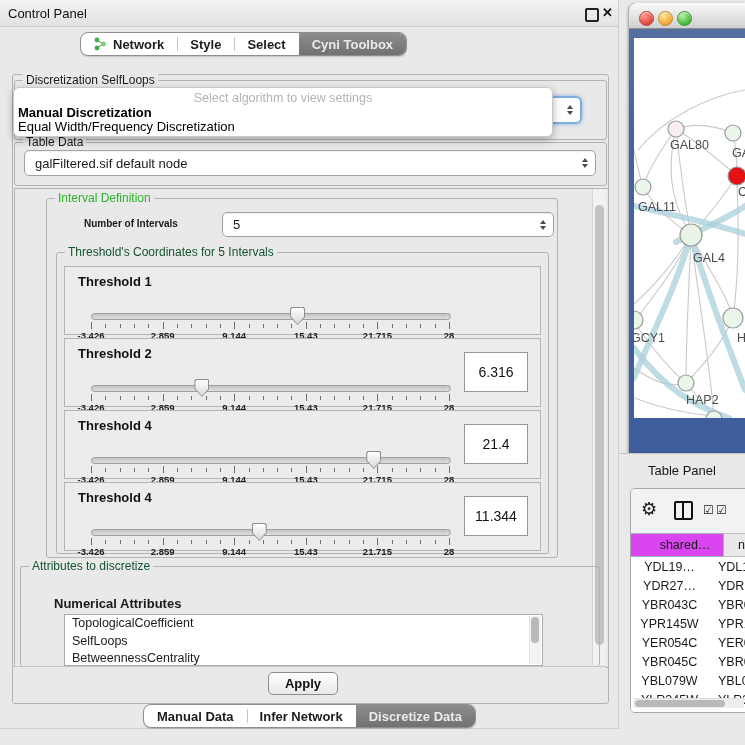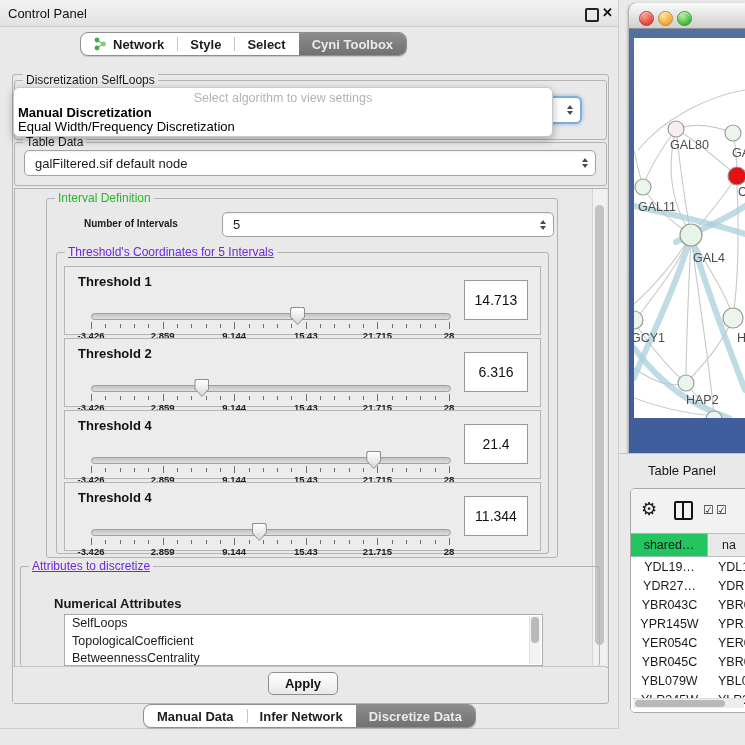--- a/index.html
+++ b/index.html
@@ -23,21 +23,21 @@
   .sgi .vsep{position:absolute;left:0;top:4px;bottom:4px;width:1px;background:#c6c6c6;}
   #top-tabs{left:80px;top:32px;}
   #bottom-tabs{left:143px;top:704px;}
 
   .net-ico{width:13px;height:14px;margin-right:6px;}
 
   
   .gbox{border:1px solid #b3b3b3;border-radius:3px;}
   .gb-title{position:absolute;top:-8px;left:8px;background:#e9e9e9;padding:0 3px;font-size:12px;line-height:14px;white-space:nowrap;}
   .t-green{color:#2db32d;}
-  .t-blue{color:#6d28d9;text-decoration:underline;}
+  .t-blue{color:#14532d;}
 
   #outer-box{left:12px;top:74px;width:595px;height:628px;}
   #alg-box{left:14px;top:80px;width:591px;height:58px;}
   #alg-combo{left:24px;top:96px;width:554px;height:24px;background:#fff;border:2px solid #7faede;border-radius:6px;box-shadow:0 0 4px #8ab4e0;}
   #alg-popup{left:13px;top:87px;width:538px;height:48px;background:#fff;border:1px solid #c9c9c9;border-radius:6px;
              box-shadow:0 3px 8px rgba(0,0,0,.3);z-index:30;}
   #alg-hint{left:0;right:0;top:3px;text-align:center;color:#b3b3b3;font-size:12.5px;}
   .alg-opt{left:4px;font-size:13px;color:#000;white-space:nowrap;}
   #alg-opt-0{top:17px;font-weight:bold;}
   #alg-opt-1{top:31px;}
@@ -107,21 +107,21 @@
   #tp-box{position:absolute;left:11px;top:34px;width:115px;height:223px;background:#f2f2f2;
           border:1px solid #a9a9a9;border-radius:5px 0 0 5px;overflow:hidden;}
   #tp-toolbar{position:absolute;left:0;top:0;width:100%;height:44px;background:#f2f2f2;}
   #tp-gear{position:absolute;left:10px;top:9px;font-size:18px;color:#1a1a1a;}
   #tp-split{position:absolute;left:43px;top:12px;width:15px;height:15px;border:2px solid #111;border-radius:2px;
           background:linear-gradient(90deg,transparent 6px,#111 6px,#111 8px,transparent 8px);}
   .tp-chk{position:absolute;top:14px;font-size:12px;color:#1a1a1a;}
   #tp-chk1{left:72px;} #tp-chk2{left:85px;}
   #tp-header{position:absolute;left:0;top:44px;width:200px;height:24px;display:flex;font-size:12.5px;}
   .tp-hcell{border:1px solid #9fb6be;border-left:none;display:flex;align-items:center;justify-content:center;}
-  #tp-hcell-0{width:76px;background:#22c55e;}
+  #tp-hcell-0{width:76px;background:#d946ef;padding-left:16px;}
   #tp-hcell-1{width:60px;background:#e9e9e9;border-color:#bdbdbd;justify-content:flex-start;padding-left:14px;}
   #tp-rows{position:absolute;left:0;top:68px;width:200px;background:#fff;}
   .tp-row{display:flex;height:19px;font-size:12.5px;}
   .tp-cell{display:flex;align-items:center;justify-content:center;}
   .tp-cell.c0{width:77px;} .tp-cell.c1{width:60px;justify-content:flex-start;padding-left:10px;}
   #tp-hscroll{position:absolute;left:2px;bottom:4px;width:111px;height:9px;background:#ededed;border-top:1px solid #ddd;}
   #tp-hscroll .hthumb{position:absolute;left:2px;top:1px;width:90px;height:7px;border-radius:4px;background:#b9b9b9;}
 </style>
 </head>
 <body>
@@ -247,21 +247,20 @@
             </div>
             <div class="ticklabels">
               <span class="ticklabel" style="left: 0%;">-3.426</span>
               <span class="ticklabel" style="left: 20%;">2.859</span>
               <span class="ticklabel" style="left: 40%;">9.144</span>
               <span class="ticklabel" style="left: 60%;">15.43</span>
               <span class="ticklabel" style="left: 80%;">21.715</span>
               <span class="ticklabel" style="left: 100%;">28</span>
             </div>
           </div>
-          <div class="thr-value">14.713</div>
         </div>
         <div class="thr-panel abs" style="top: 338px;">
           <div class="thr-label">Threshold 2</div>
           <div class="thr-slider">
             <div class="track"></div>
             <div class="thumb" style="left: 30.9998%;">
               <i></i>
             </div>
             <div class="ticks">
               <span class="tick major" style="left: 0%;"></span>
@@ -395,22 +394,22 @@
           <div class="thr-value">11.344</div>
         </div>
       </div>
 
     <div id="attr-box" class="abs gbox">
       <span class="gb-title t-blue">Attributes to discretize</span>
     </div>
     <span id="attr-sub" class="abs">Numerical Attributes</span>
     <div id="attr-list" class="abs">
 
-    <div class="attr-item">SelfLoops</div>
-        <div class="attr-item">TopologicalCoefficient</div>
+    <div class="attr-item">TopologicalCoefficient</div>
+        <div class="attr-item">SelfLoops</div>
         <div class="attr-item">BetweennessCentrality</div>
         <div id="attr-scroll">
           <div class="vthumb"></div>
         </div>
       </div>
 
     <div id="apply-row" class="abs"></div>
     <div id="apply-btn" class="abs">Apply</div>
 
     <div id="bottom-tabs" class="seg abs">

